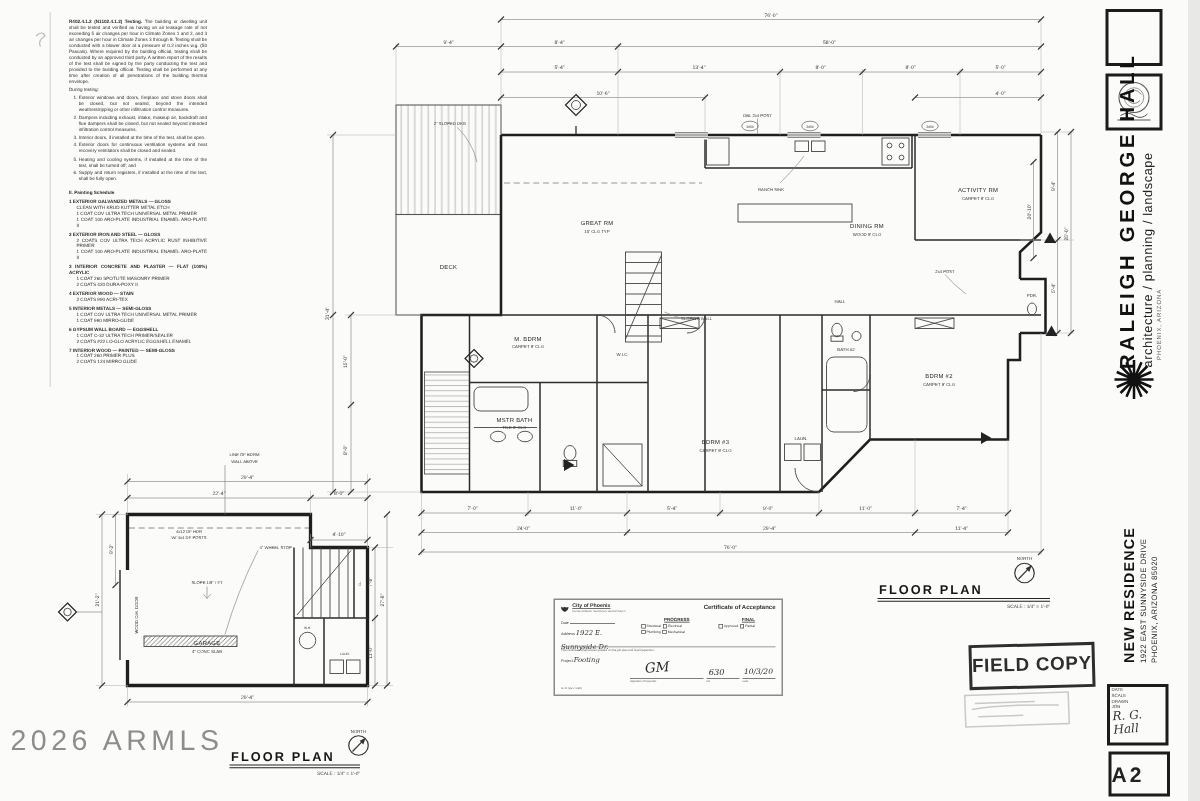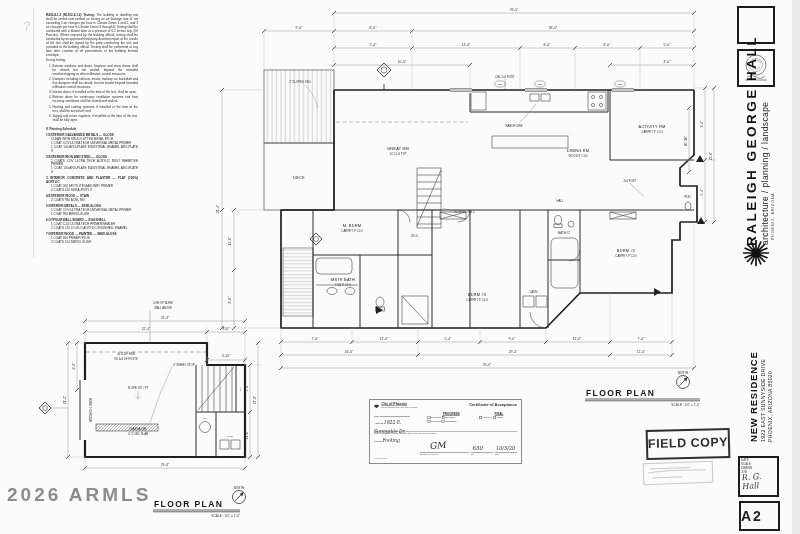--- a/index.html
+++ b/index.html
@@ -29,21 +29,21 @@
       font-style:italic;font-size:8px;color:#333;transform:rotate(-4deg);}
   #sheet-box{display:flex;align-items:center;justify-content:flex-start;}
   #sheet-num{font-size:14px;letter-spacing:2px;color:#222;font-weight:bold;}
   
   #field-copy{left:646px;top:429px;width:80px;height:26px;border:2px solid #2e2e2e;
       color:#2e2e2e;font-size:12.5px;font-weight:bold;letter-spacing:.5px;text-align:center;
       line-height:24px;transform:rotate(-1.5deg);background:rgba(251,251,249,.6);}
   #faint-stamp{left:643px;top:462px;width:68px;height:20px;border:1px solid #c9c9c9;
       transform:rotate(-2deg);}
   #watermark{left:7px;top:484px;font-size:19px;letter-spacing:3px;color:#8d8d8b;
-      font-weight:bold;}
+      font-weight:normal;}
   
   #cert{left:369px;top:399px;width:151px;height:63px;border:1px solid #8a8a8a;
       background:#fcfcfa;}
   #cert .inner{position:relative;width:302px;height:126px;font-size:5px;color:#333;}
   #cert .hand{font-family:"DejaVu Serif",serif;font-style:italic;color:#2b2b2b;}
   .cb{display:inline-block;width:3.5px;height:3.5px;border:.6px solid #555;margin-right:1.5px;
       vertical-align:middle;}
   .rule{border-bottom:.7px solid #555;}
   svg text{font-family:"Liberation Sans",sans-serif;}
   .dt{font-size:3.4px;fill:#3c3c3c;}

